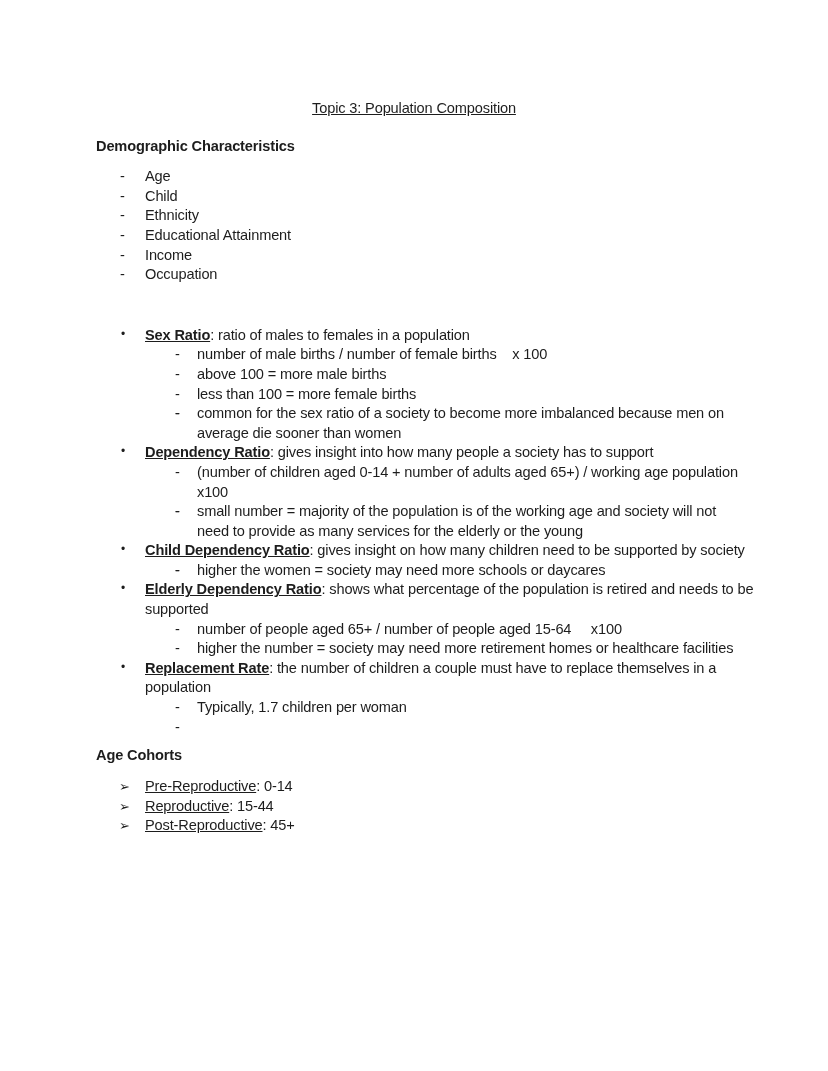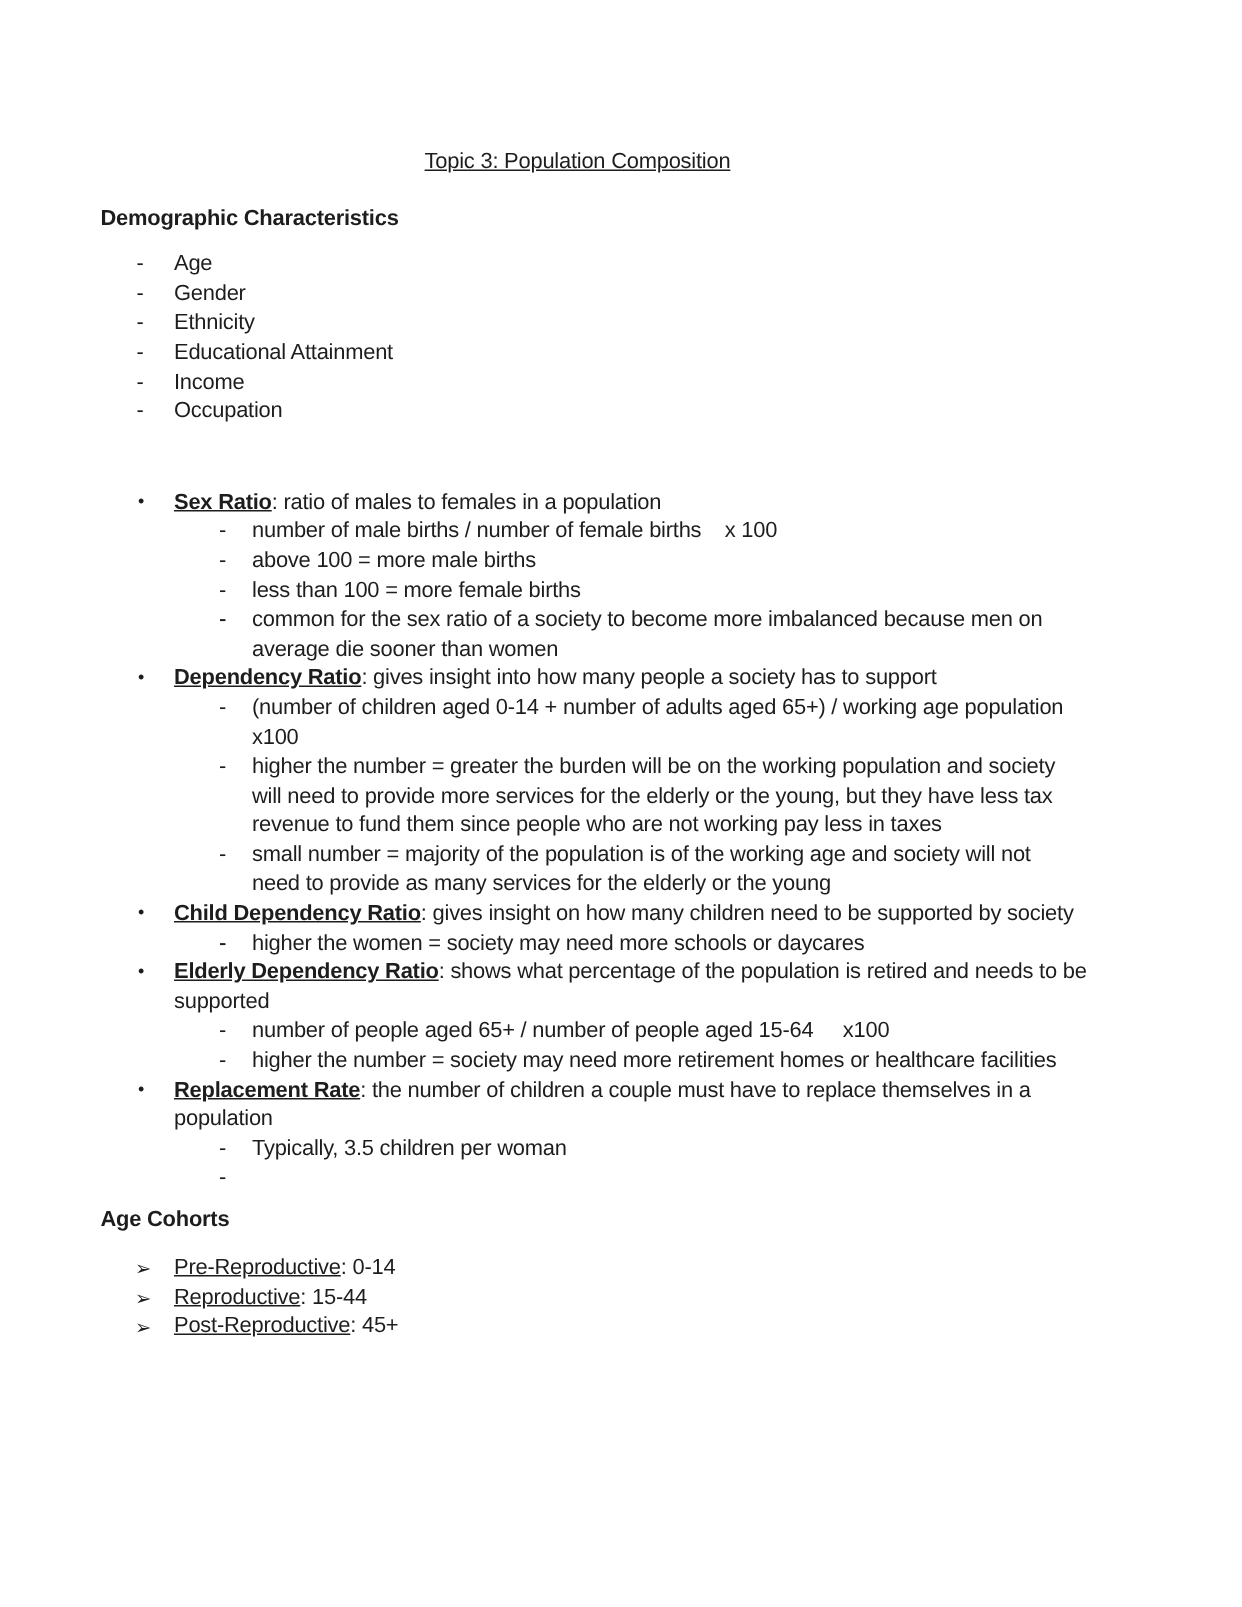--- a/index.html
+++ b/index.html
@@ -2,21 +2,21 @@
 <html><head>
 <meta charset="utf-8">
 <style>
   html,body { margin:0; padding:0; background:#ffffff; }
   .page {
     position: relative;
     width: 828px;
     height: 1071px;
     background: #ffffff;
     box-sizing: border-box;
-    padding: 99px 40px 0 67px;
+    padding: 99px 40px 0 96px;
     font-family: "Liberation Sans", sans-serif;
     font-size: 14.6px;
     line-height: 19.6px;
     color: #1d1d1d;
     letter-spacing: -0.15px;
     overflow: hidden;
   }
   .title-wrap { width: 636px; text-align: center; margin: 0 0 10px 0; }
   .title-text { text-decoration: underline; white-space: pre-wrap; }
   .h { font-weight: bold; margin: 0; }
@@ -44,21 +44,21 @@
 <div class="page">
 
   <div class="title-wrap">
     <span class="title-text">Topic 3: Population Composition</span>
   </div>
 
   <p class="h h-demo">Demographic Characteristics</p>
 
   <div class="list dash-list">
     <div class="li"><span class="mk">-</span><span class="txt">Age</span></div>
-    <div class="li"><span class="mk">-</span><span class="txt">Gender</span></div>
+    <div class="li"><span class="mk">-</span><span class="txt">Child</span></div>
     <div class="li"><span class="mk">-</span><span class="txt">Ethnicity</span></div>
     <div class="li"><span class="mk">-</span><span class="txt">Educational Attainment</span></div>
     <div class="li"><span class="mk">-</span><span class="txt">Income</span></div>
     <div class="li"><span class="mk">-</span><span class="txt">Occupation</span></div>
   </div>
 
   <div class="list bullet-list">
 
     <div class="b-li">
       <span class="mk">•</span><span class="term">Sex Ratio</span><span class="txt">: ratio of males to females in a population</span>
@@ -68,44 +68,42 @@
     <div class="s-li"><span class="mk">-</span><span class="txt">less than 100 = more female births</span></div>
     <div class="s-li"><span class="mk">-</span></div>
     <div class="s-li"><span class="mk">-</span><span class="txt">common for the sex ratio of a society to become more imbalanced because men on
 average die sooner than women</span></div>
 
     <div class="b-li">
       <span class="mk">•</span><span class="term">Dependency Ratio</span><span class="txt">: gives insight into how many people a society has to support</span>
     </div>
     <div class="s-li"><span class="mk">-</span><span class="txt">(number of children aged 0-14 + number of adults aged 65+) / working age population
 x100</span></div>
-    <div class="s-li"><span class="mk">-</span><span class="txt">higher the number = greater the burden will be on the working population and society
-will need to provide more services for the elderly or the young, but they have less tax
-revenue to fund them since people who are not working pay less in taxes</span></div>
+    <div class="s-li"><span class="mk">-</span></div>
     <div class="s-li"><span class="mk">-</span><span class="txt">small number = majority of the population is of the working age and society will not
 need to provide as many services for the elderly or the young</span></div>
 
     <div class="b-li">
       <span class="mk">•</span><span class="term">Child Dependency Ratio</span><span class="txt">: gives insight on how many children need to be supported by society</span>
     </div>
     <div class="s-li"><span class="mk">-</span></div>
     <div class="s-li"><span class="mk">-</span><span class="txt">higher the women = society may need more schools or daycares</span></div>
 
     <div class="b-li">
       <span class="mk">•</span><span class="term">Elderly Dependency Ratio</span><span class="txt">: shows what percentage of the population is retired and needs to be
 supported</span>
     </div>
     <div class="s-li"><span class="mk">-</span><span class="txt">number of people aged 65+ / number of people aged 15-64     x100</span></div>
     <div class="s-li"><span class="mk">-</span><span class="txt">higher the number = society may need more retirement homes or healthcare facilities</span></div>
 
     <div class="b-li">
       <span class="mk">•</span><span class="term">Replacement Rate</span><span class="txt">: the number of children a couple must have to replace themselves in a
 population</span>
     </div>
-    <div class="s-li"><span class="mk">-</span><span class="txt">Typically, 3.5 children per woman</span></div>
+    <div class="s-li"><span class="mk">-</span><span class="txt">Typically, 1.7 children per woman</span></div>
     <div class="s-li"><span class="mk">-</span></div>
 
   </div>
 
   <p class="h cohort-h">Age Cohorts</p>
 
   <div class="list arrow-list">
     <div class="a-li">
       <span class="mk">➢</span><span class="u">Pre-Reproductive</span><span class="txt">: 0-14</span>
     </div>

